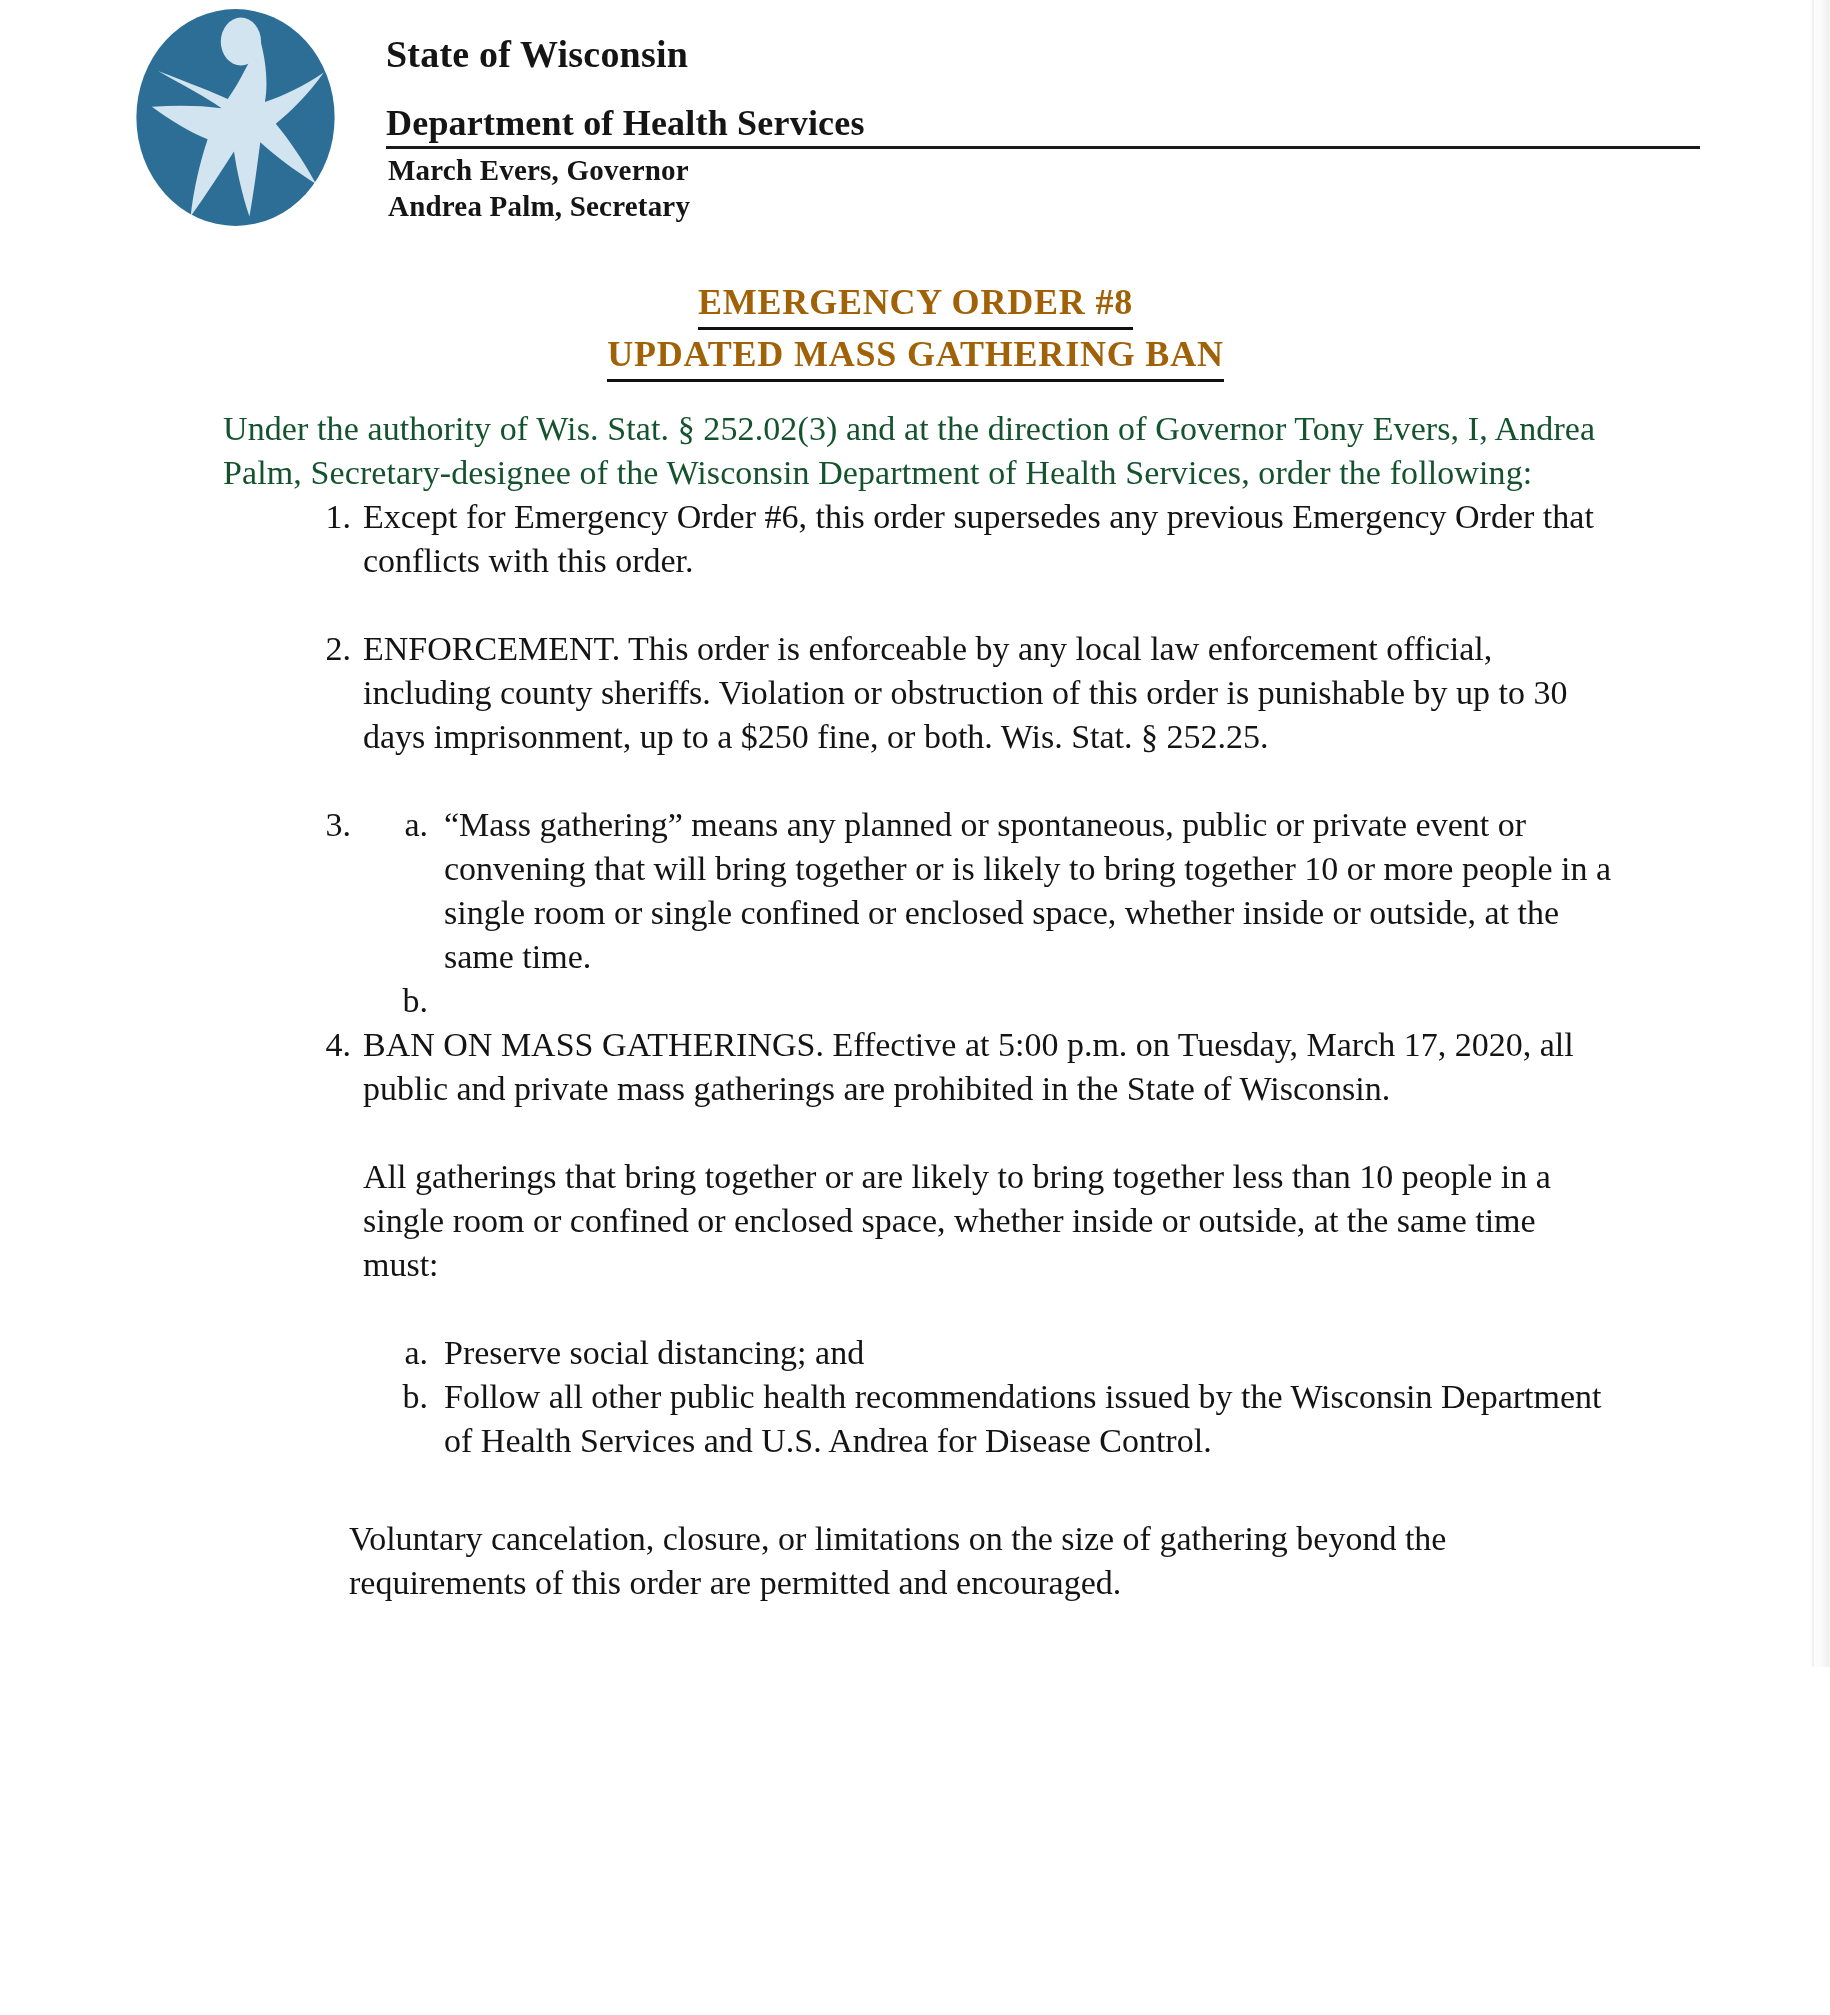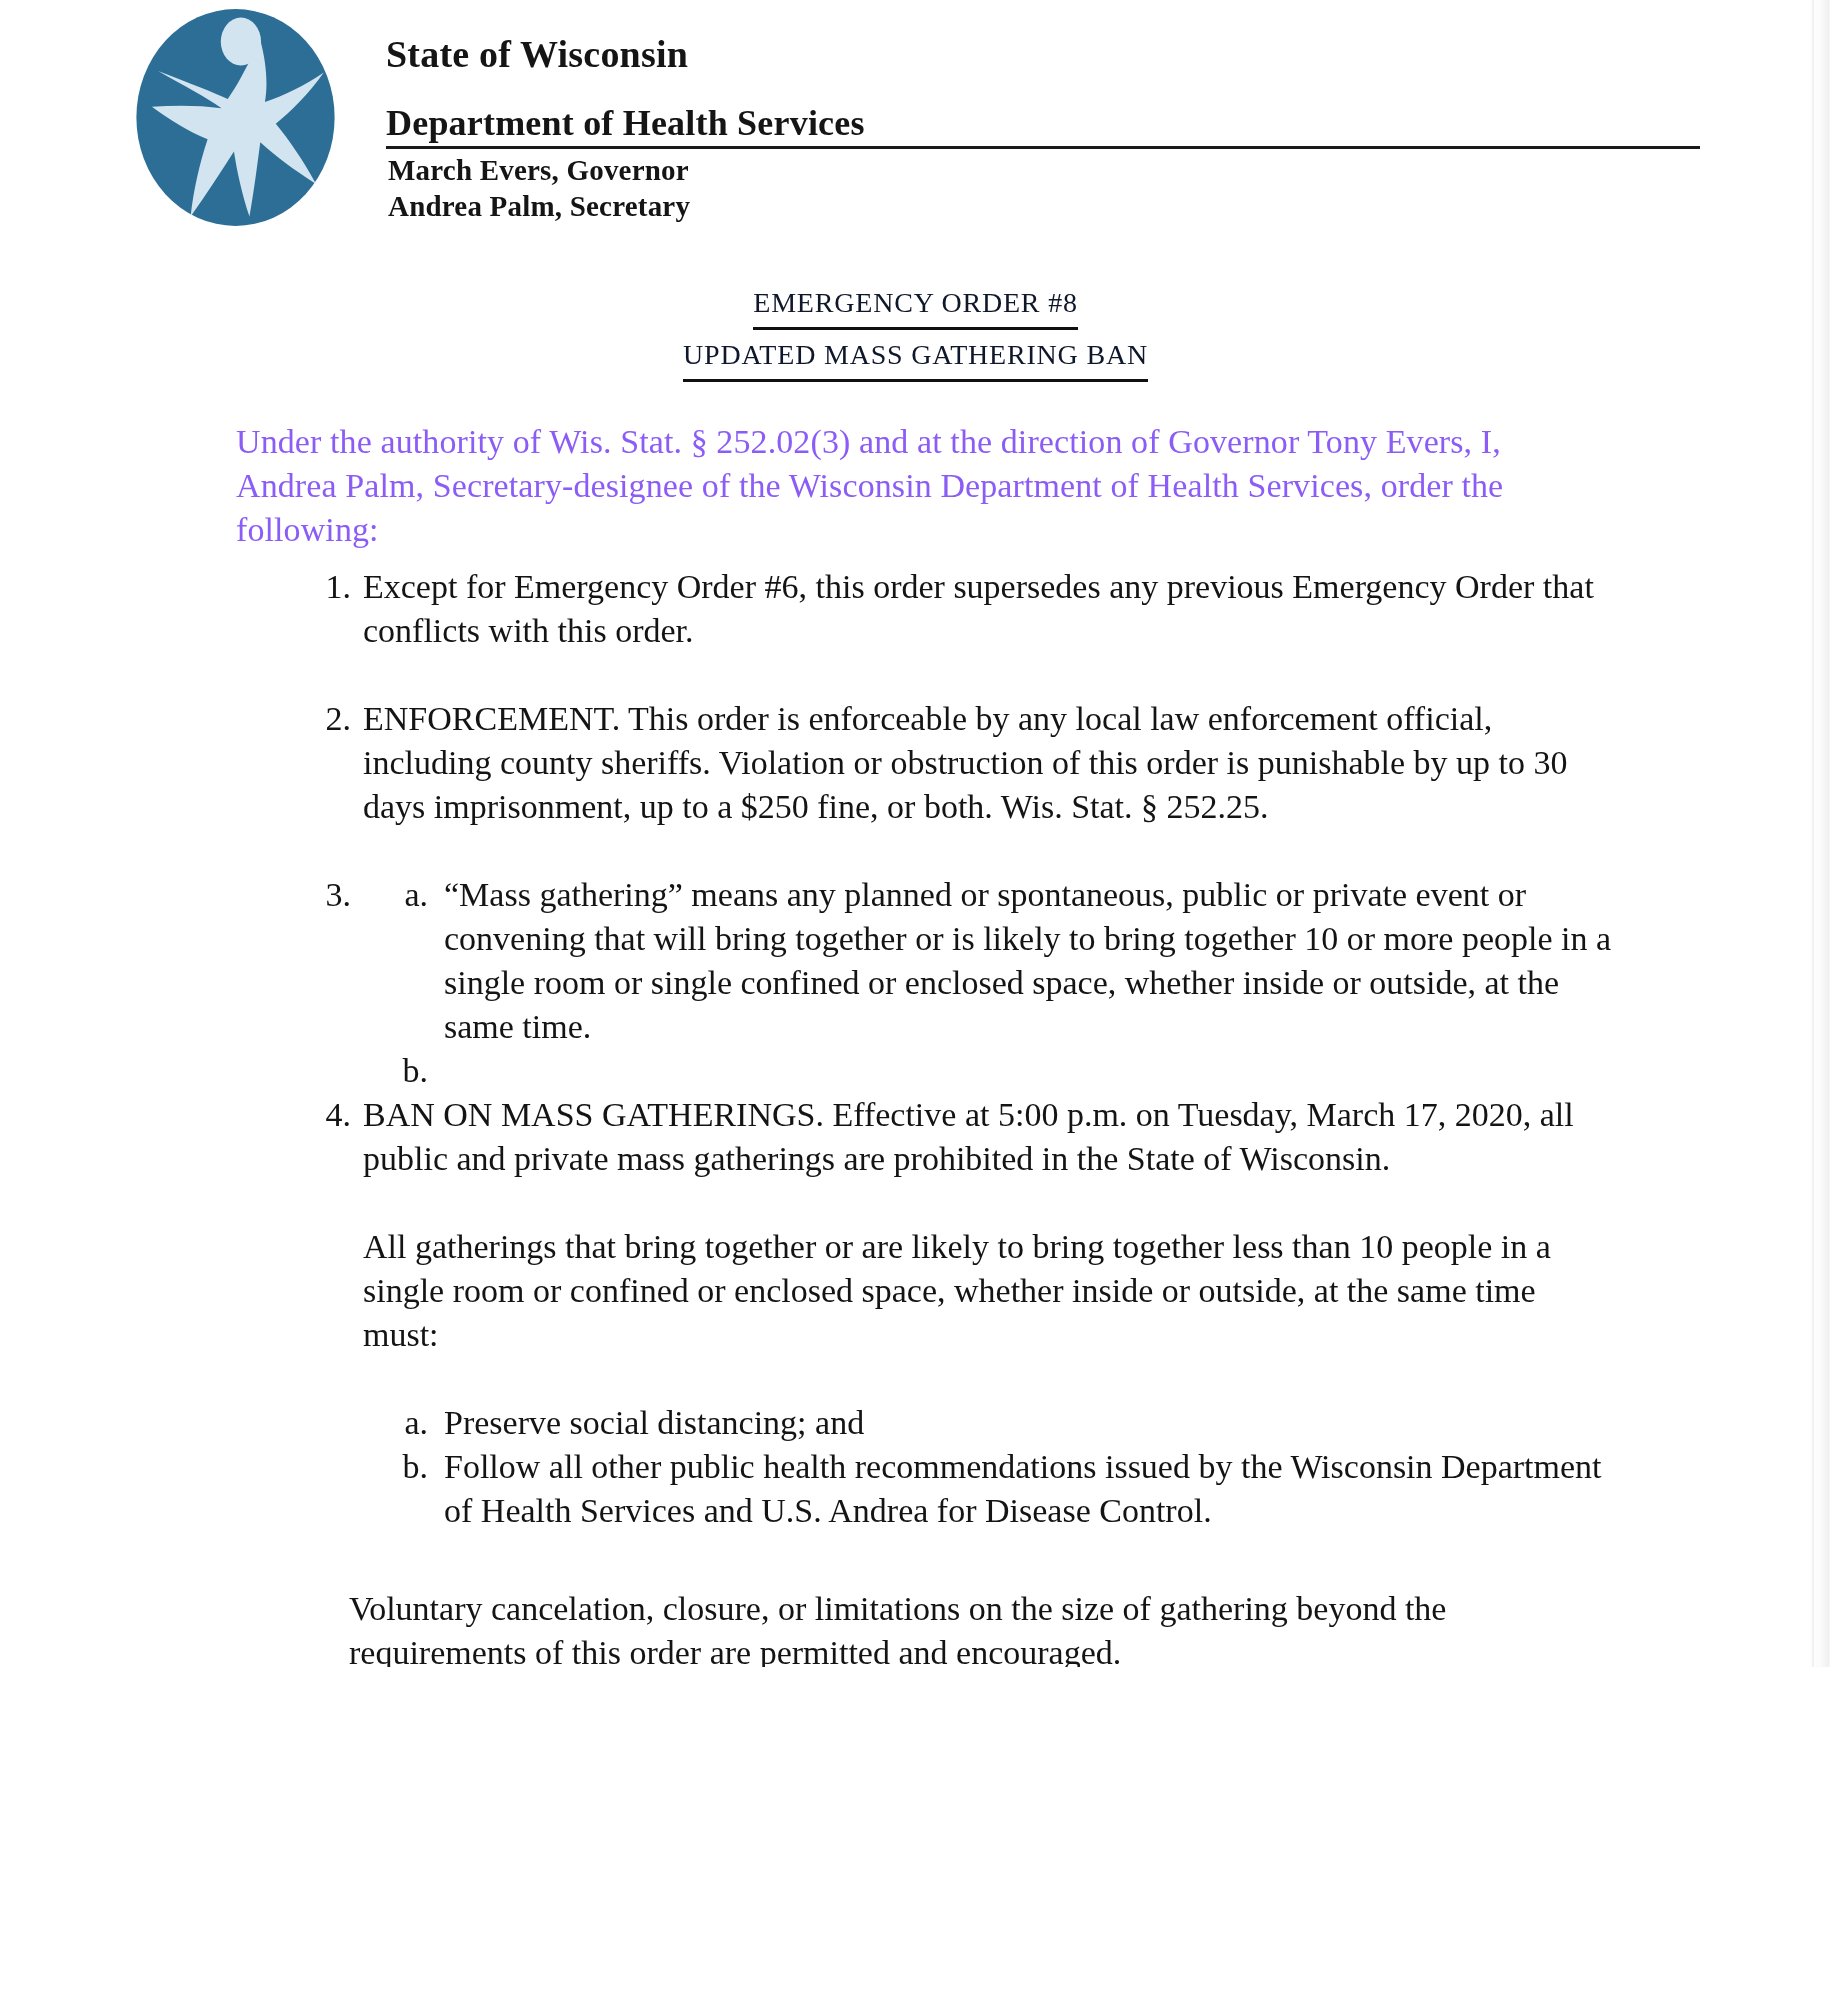--- a/index.html
+++ b/index.html
@@ -108,42 +108,42 @@
   .doc-title {
     position: absolute;
     left: 0;
     top: 279px;
     width: 1831px;
     text-align: center;
   }
   .doc-title .tl {
     display: inline-block;
     font-family: "Liberation Serif", "DejaVu Serif", serif;
-    font-weight: normal;
-    font-size: 28px;
+    font-weight: bold;
+    font-size: 36px;
     line-height: 47px;
     letter-spacing: 0.8px;
-    color: #0f172a;
+    color: #a16207;
     border-bottom: 3.1px solid #101010;
     padding-bottom: 0.8px;
   }
   .doc-title .tl2 { margin-top: 1.6px; }
 
   
   .body-wrap {
     position: absolute;
     left: 223px;
     top: 407px;
     width: 1395px;
   }
   .para {
     font-size: 34px;
     line-height: 44px;
-    color: #8b5cf6;
-    margin: 13px;
+    color: #14532d;
+    margin: 0;
     letter-spacing: 0.1px;
   }
 
   ol.level1 {
     list-style: none;
     margin: 0;
     padding: 0;
   }
   ol.level1 > li {
     position: relative;

